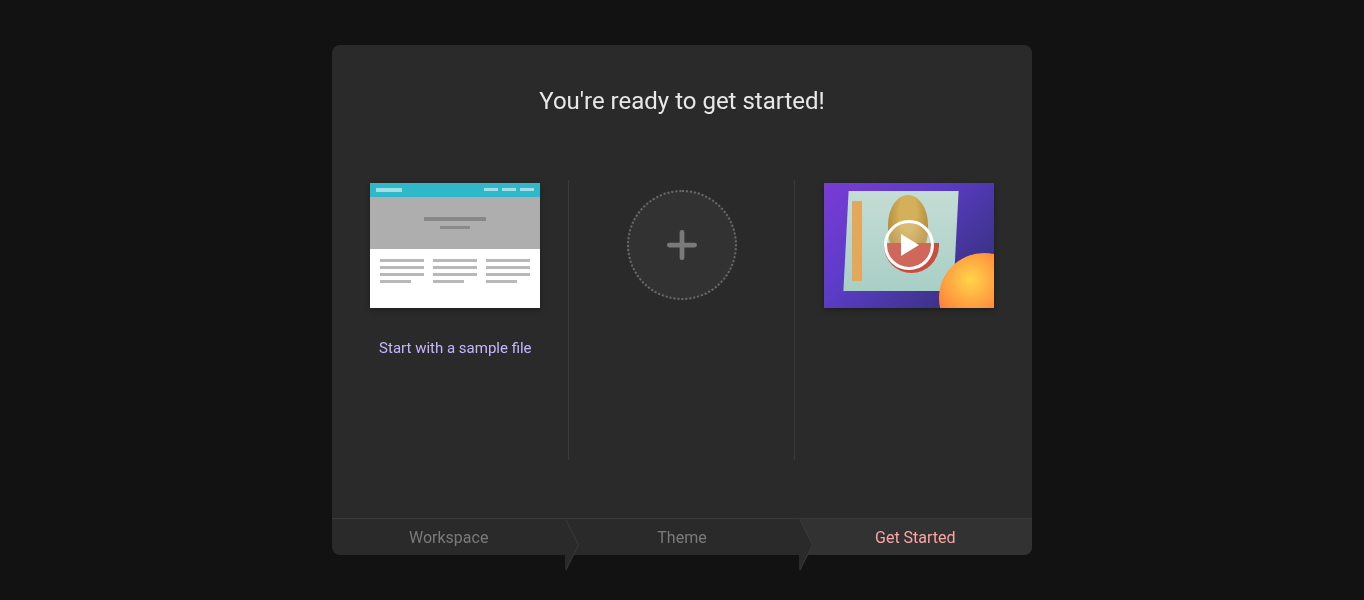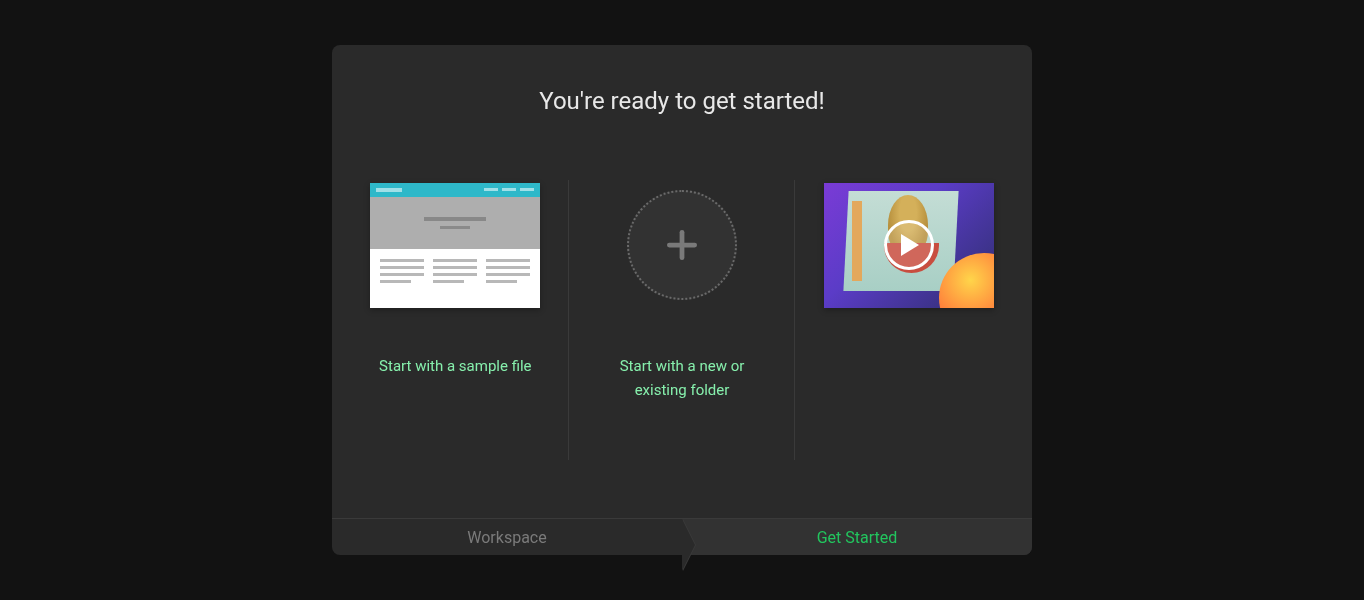--- a/index.html
+++ b/index.html
@@ -57,22 +57,22 @@
       width: 1px;
       background: #3a3a3a;
     }
     .option-graphic {
       height: 130px;
       display: flex;
       align-items: center;
       justify-content: center;
     }
     .option-label {
-      margin-top: 44px;
-      color: #86efac;
+      margin-top: 26px;
+      color: #c4b5fd;
       font-size: 15px;
       text-align: center;
       line-height: 1.6;
       max-width: 180px;
     }
     
     .sample-file {
       width: 170px;
       height: 125px;
       background: #fff;
@@ -243,21 +243,21 @@
       flex: 1;
       display: flex;
       align-items: center;
       justify-content: center;
       color: #7a7a7a;
       font-size: 16px;
       position: relative;
       cursor: pointer;
     }
     .step.active {
-      color: #22c55e;
+      color: #fca5a5;
       background: #323232;
     }
     .step:not(:last-child)::after {
       content: "";
       position: absolute;
       right: -13px;
       top: 0;
       width: 0;
       height: 0;
       border-top: 26px solid transparent;
@@ -334,21 +334,20 @@
 
     <div class="option">
       <div class="option-graphic">
         <div class="plus-circle">
           <svg viewBox="0 0 24 24" fill="none" stroke="#7a7a7a" stroke-width="3" stroke-linecap="round">
             <line x1="12" y1="4" x2="12" y2="20"></line>
             <line x1="4" y1="12" x2="20" y2="12"></line>
           </svg>
         </div>
       </div>
-      <div class="option-label">Start with a new or existing folder</div>
     </div>
 
     <div class="option">
       <div class="option-graphic">
         <div class="tutorial">
           <div class="tut-bg"></div>
           <div class="tut-panel"></div>
           <div class="tut-strip"></div>
           <div class="tut-scene">
             <div class="tut-figure"></div>
@@ -361,15 +360,16 @@
             </svg>
           </div>
         </div>
       </div>
     </div>
 
   </div>
 
   <div class="steps">
     <div class="step">Workspace</div>
+    <div class="step">Theme</div>
     <div class="step active">Get Started</div>
   </div>
 </div>
 
 </body></html>

